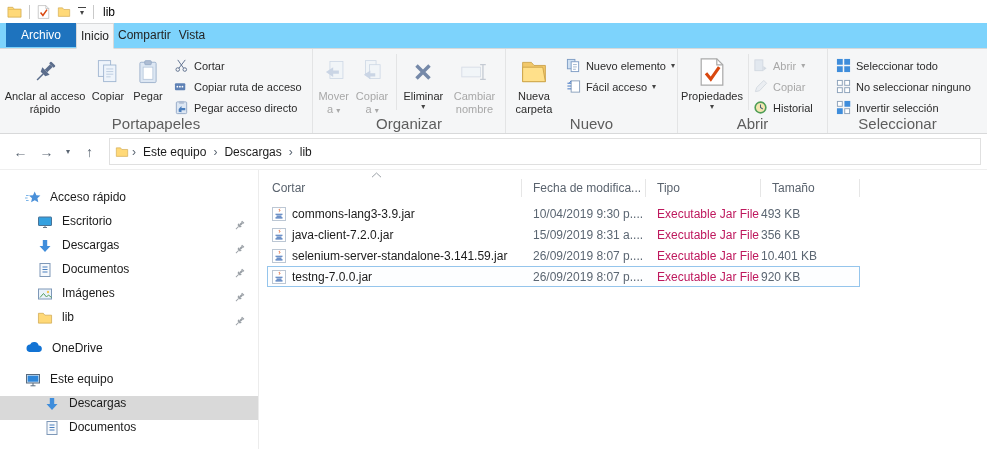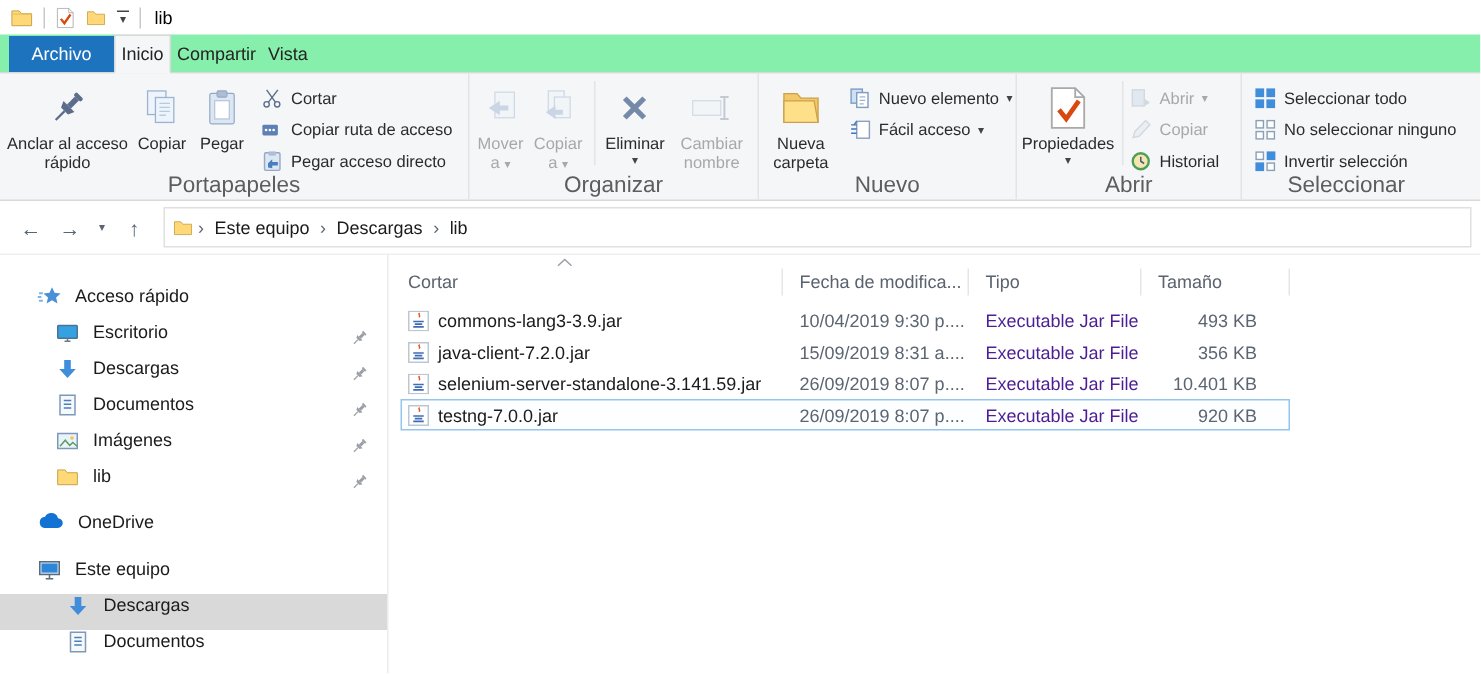--- a/index.html
+++ b/index.html
@@ -8,21 +8,21 @@
 
   
   .titlebar{height:23px;display:flex;align-items:center;padding-left:7px;gap:7px;}
   .tsep{width:1px;height:14px;background:#c9c9c9;}
   .qat-drop{display:flex;flex-direction:column;align-items:center;line-height:1;color:#444;}
   .qat-drop .bar{width:8px;height:1px;background:#444;margin-bottom:1px;}
   .qat-drop .car{font-size:8px;}
   .win-title{font-size:12px;color:#000;margin-left:2px;}
 
   
-  .tabbar{height:25px;display:flex;align-items:center;background:#86efac;border-bottom:1px solid #d8d9da;}
+  .tabbar{height:25px;display:flex;align-items:flex-start;background:#7dd3fc;border-bottom:1px solid #d8d9da;}
   .tab{height:24px;line-height:24px;padding:0 4px;cursor:default;color:#242424;}
   .tab.file{background:#1e73be;color:#fff;margin-left:6px;padding:0 15px;}
   .tab.active{background:#f5f6f7;border:1px solid #d8d9da;border-bottom:1px solid #f5f6f7;margin-bottom:-1px;}
 
   
   .ribbon{height:84px;background:#f5f6f7;border-bottom:1px solid #d8d9da;display:flex;}
   .rgroup{display:flex;flex-direction:column;box-sizing:border-box;}
   .rgroup+.rgroup{border-left:1px solid #e3e4e5;}
   .rcontent{flex:1;display:flex;align-items:flex-start;padding:3px 2px 0 2px;}
   .glabel{height:17px;text-align:center;font-size:15px;color:#5d5d5d;line-height:15px;}
@@ -61,22 +61,22 @@
   .hc-name{width:255px;}
   .hc-date{width:124px;padding-left:11px;}
   .hc-type{width:115px;padding-left:11px;}
   .hc-size{width:99px;padding-left:11px;}
   .sortchev{position:absolute;left:104px;top:-7px;}
   .rows{margin-top:3px;}
   .frow{display:flex;height:21px;align-items:center;margin-left:8px;width:593px;box-sizing:border-box;}
   .frow.selected{outline:1px solid #95c5ec;outline-offset:-1px;background:#fdfeff;}
   .fc-name{width:255px;display:flex;align-items:center;gap:6px;padding-left:5px;box-sizing:border-box;white-space:nowrap;overflow:hidden;}
   .fc-date{width:124px;color:#5b6672;box-sizing:border-box;padding-left:11px;white-space:nowrap;}
-  .fc-type{width:115px;color:#4c1d95;box-sizing:border-box;padding-left:11px;white-space:nowrap;}
-  .fc-size{width:99px;color:#5b6672;box-sizing:border-box;text-align:right;padding-right:22px;white-space:nowrap;}
+  .fc-type{width:115px;color:#be185d;box-sizing:border-box;padding-left:11px;white-space:nowrap;}
+  .fc-size{width:99px;color:#5b6672;box-sizing:border-box;text-align:left;padding-right:22px;white-space:nowrap;}
 </style>
 </head>
 <body>
 
 <div id="app">
 
   <div class="titlebar">
     <span>
       <svg width="15" height="15" viewBox="0 0 16 16">
           <path d="M1 3.5h5.2l1.6 2H15v8.5H1z" fill="#ffd978" stroke="#caa147" stroke-width=".7"></path>

